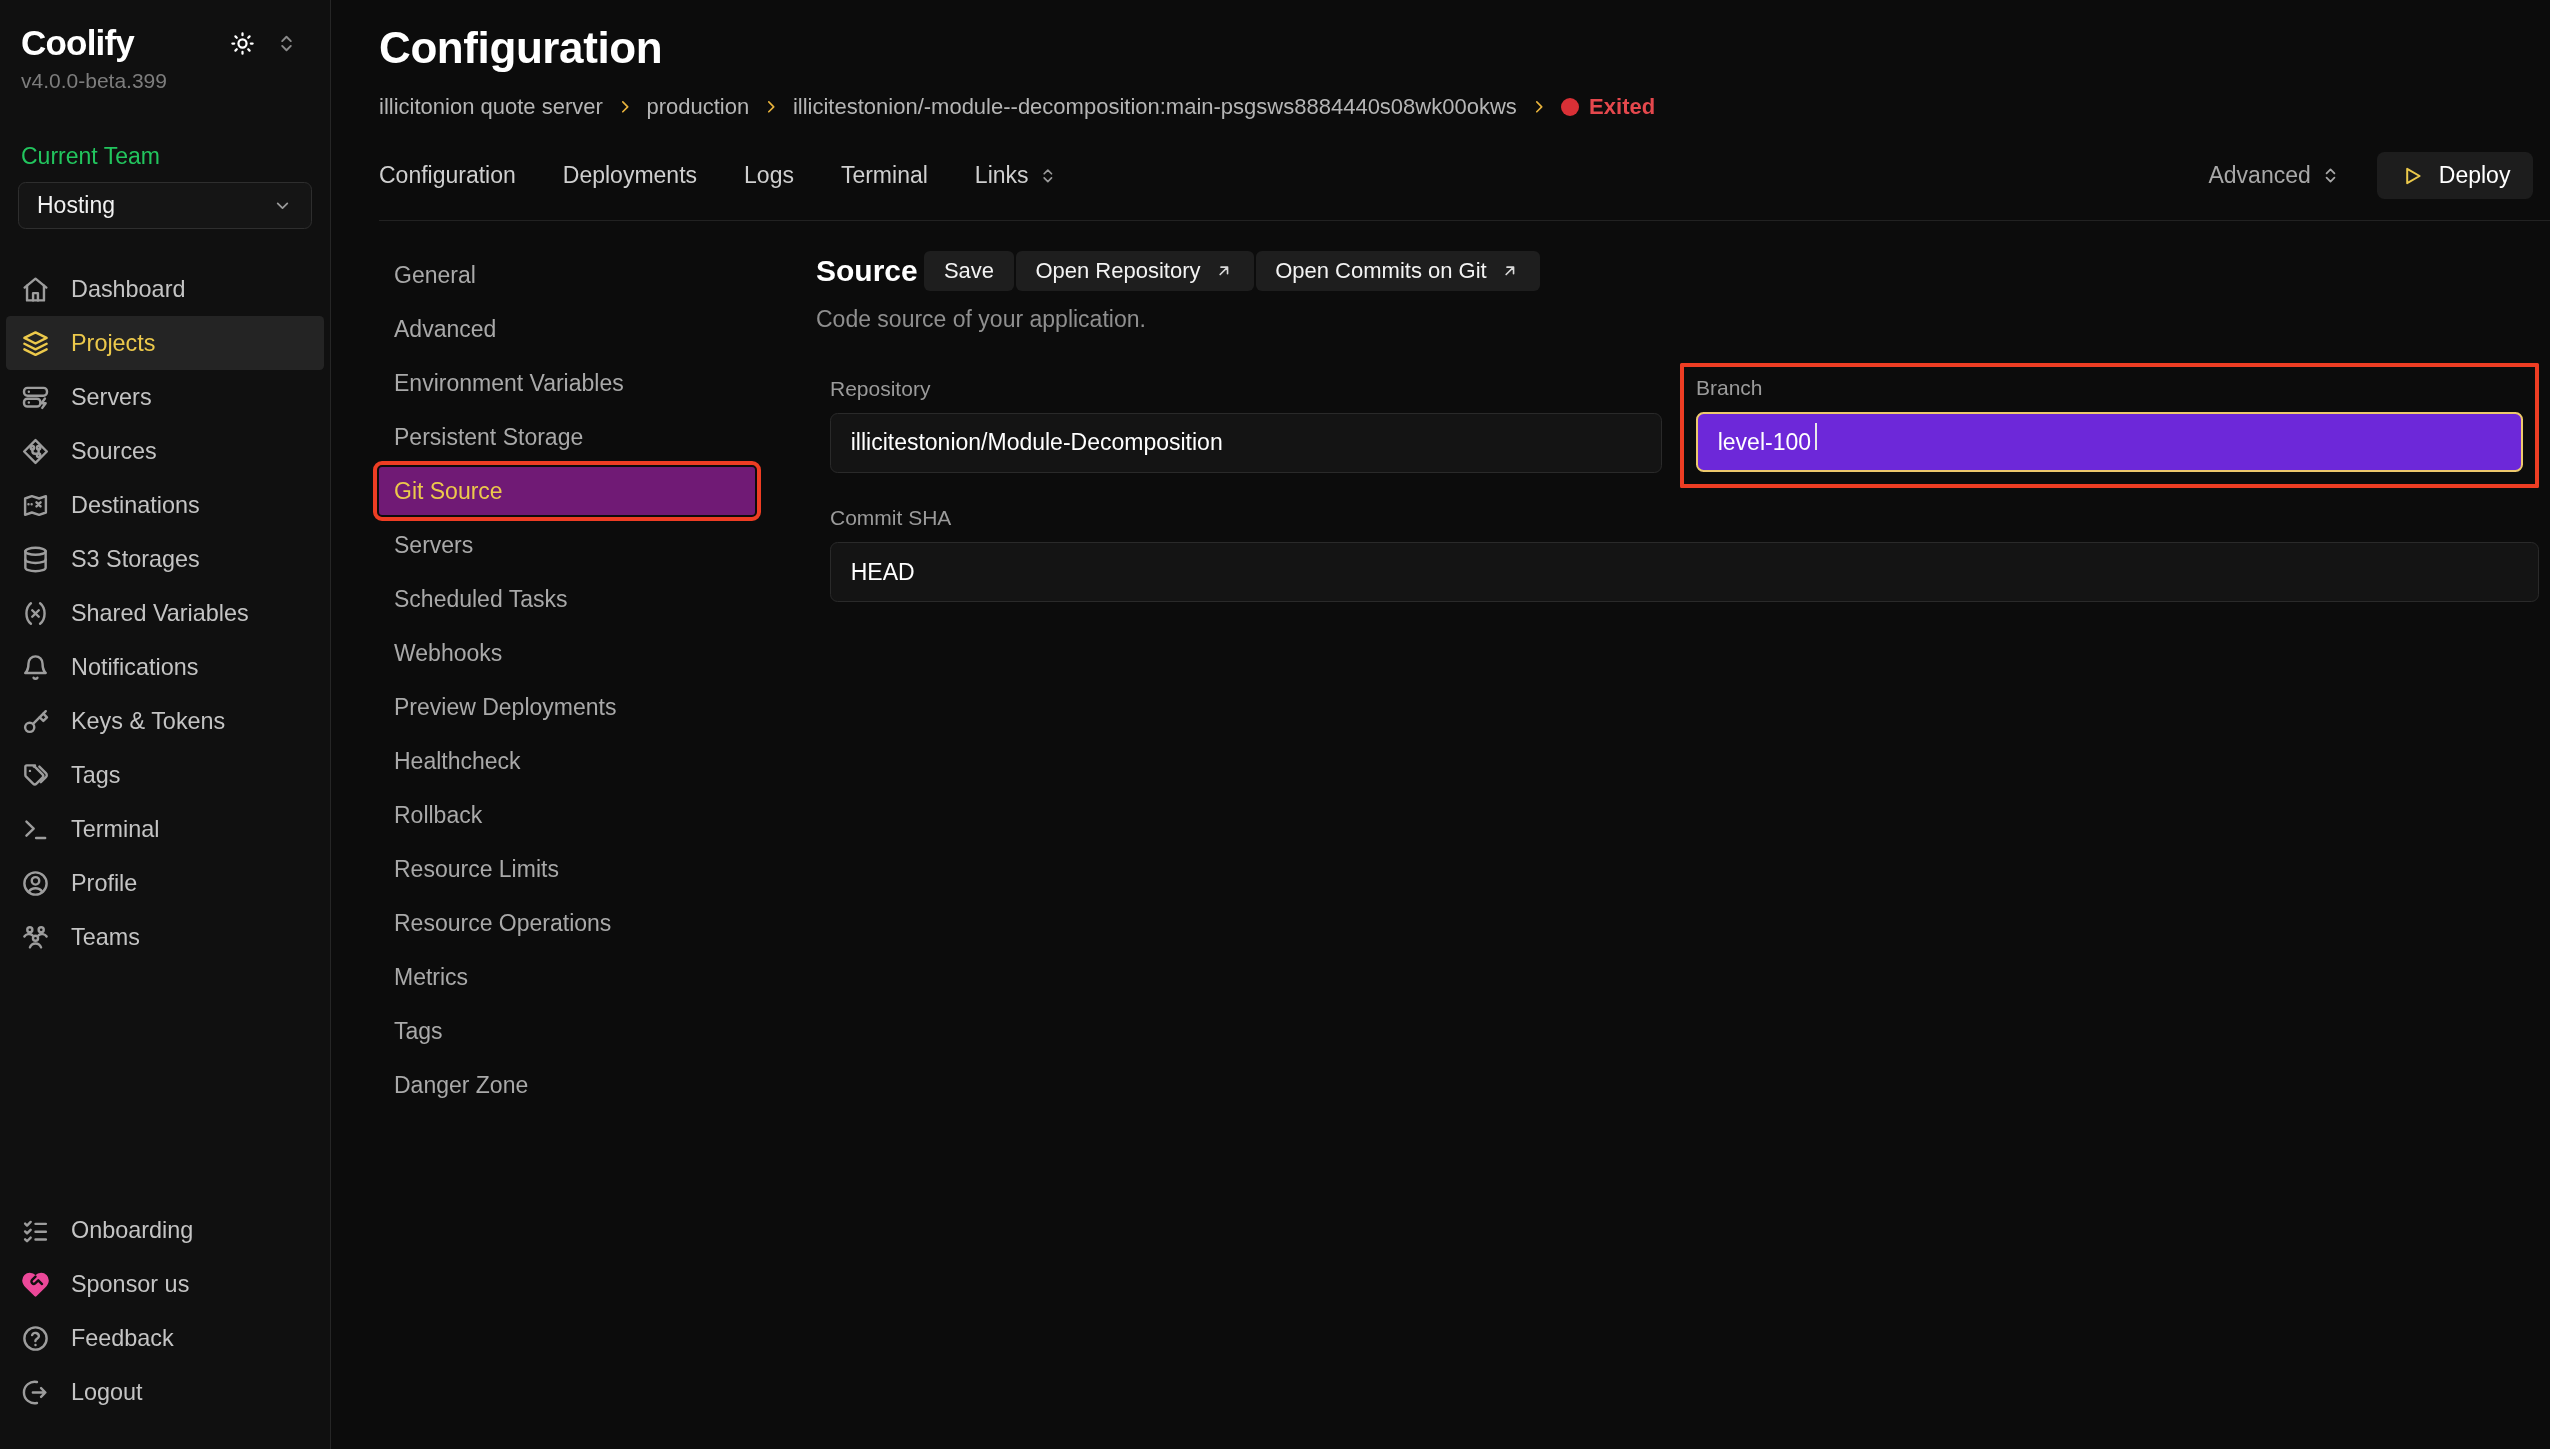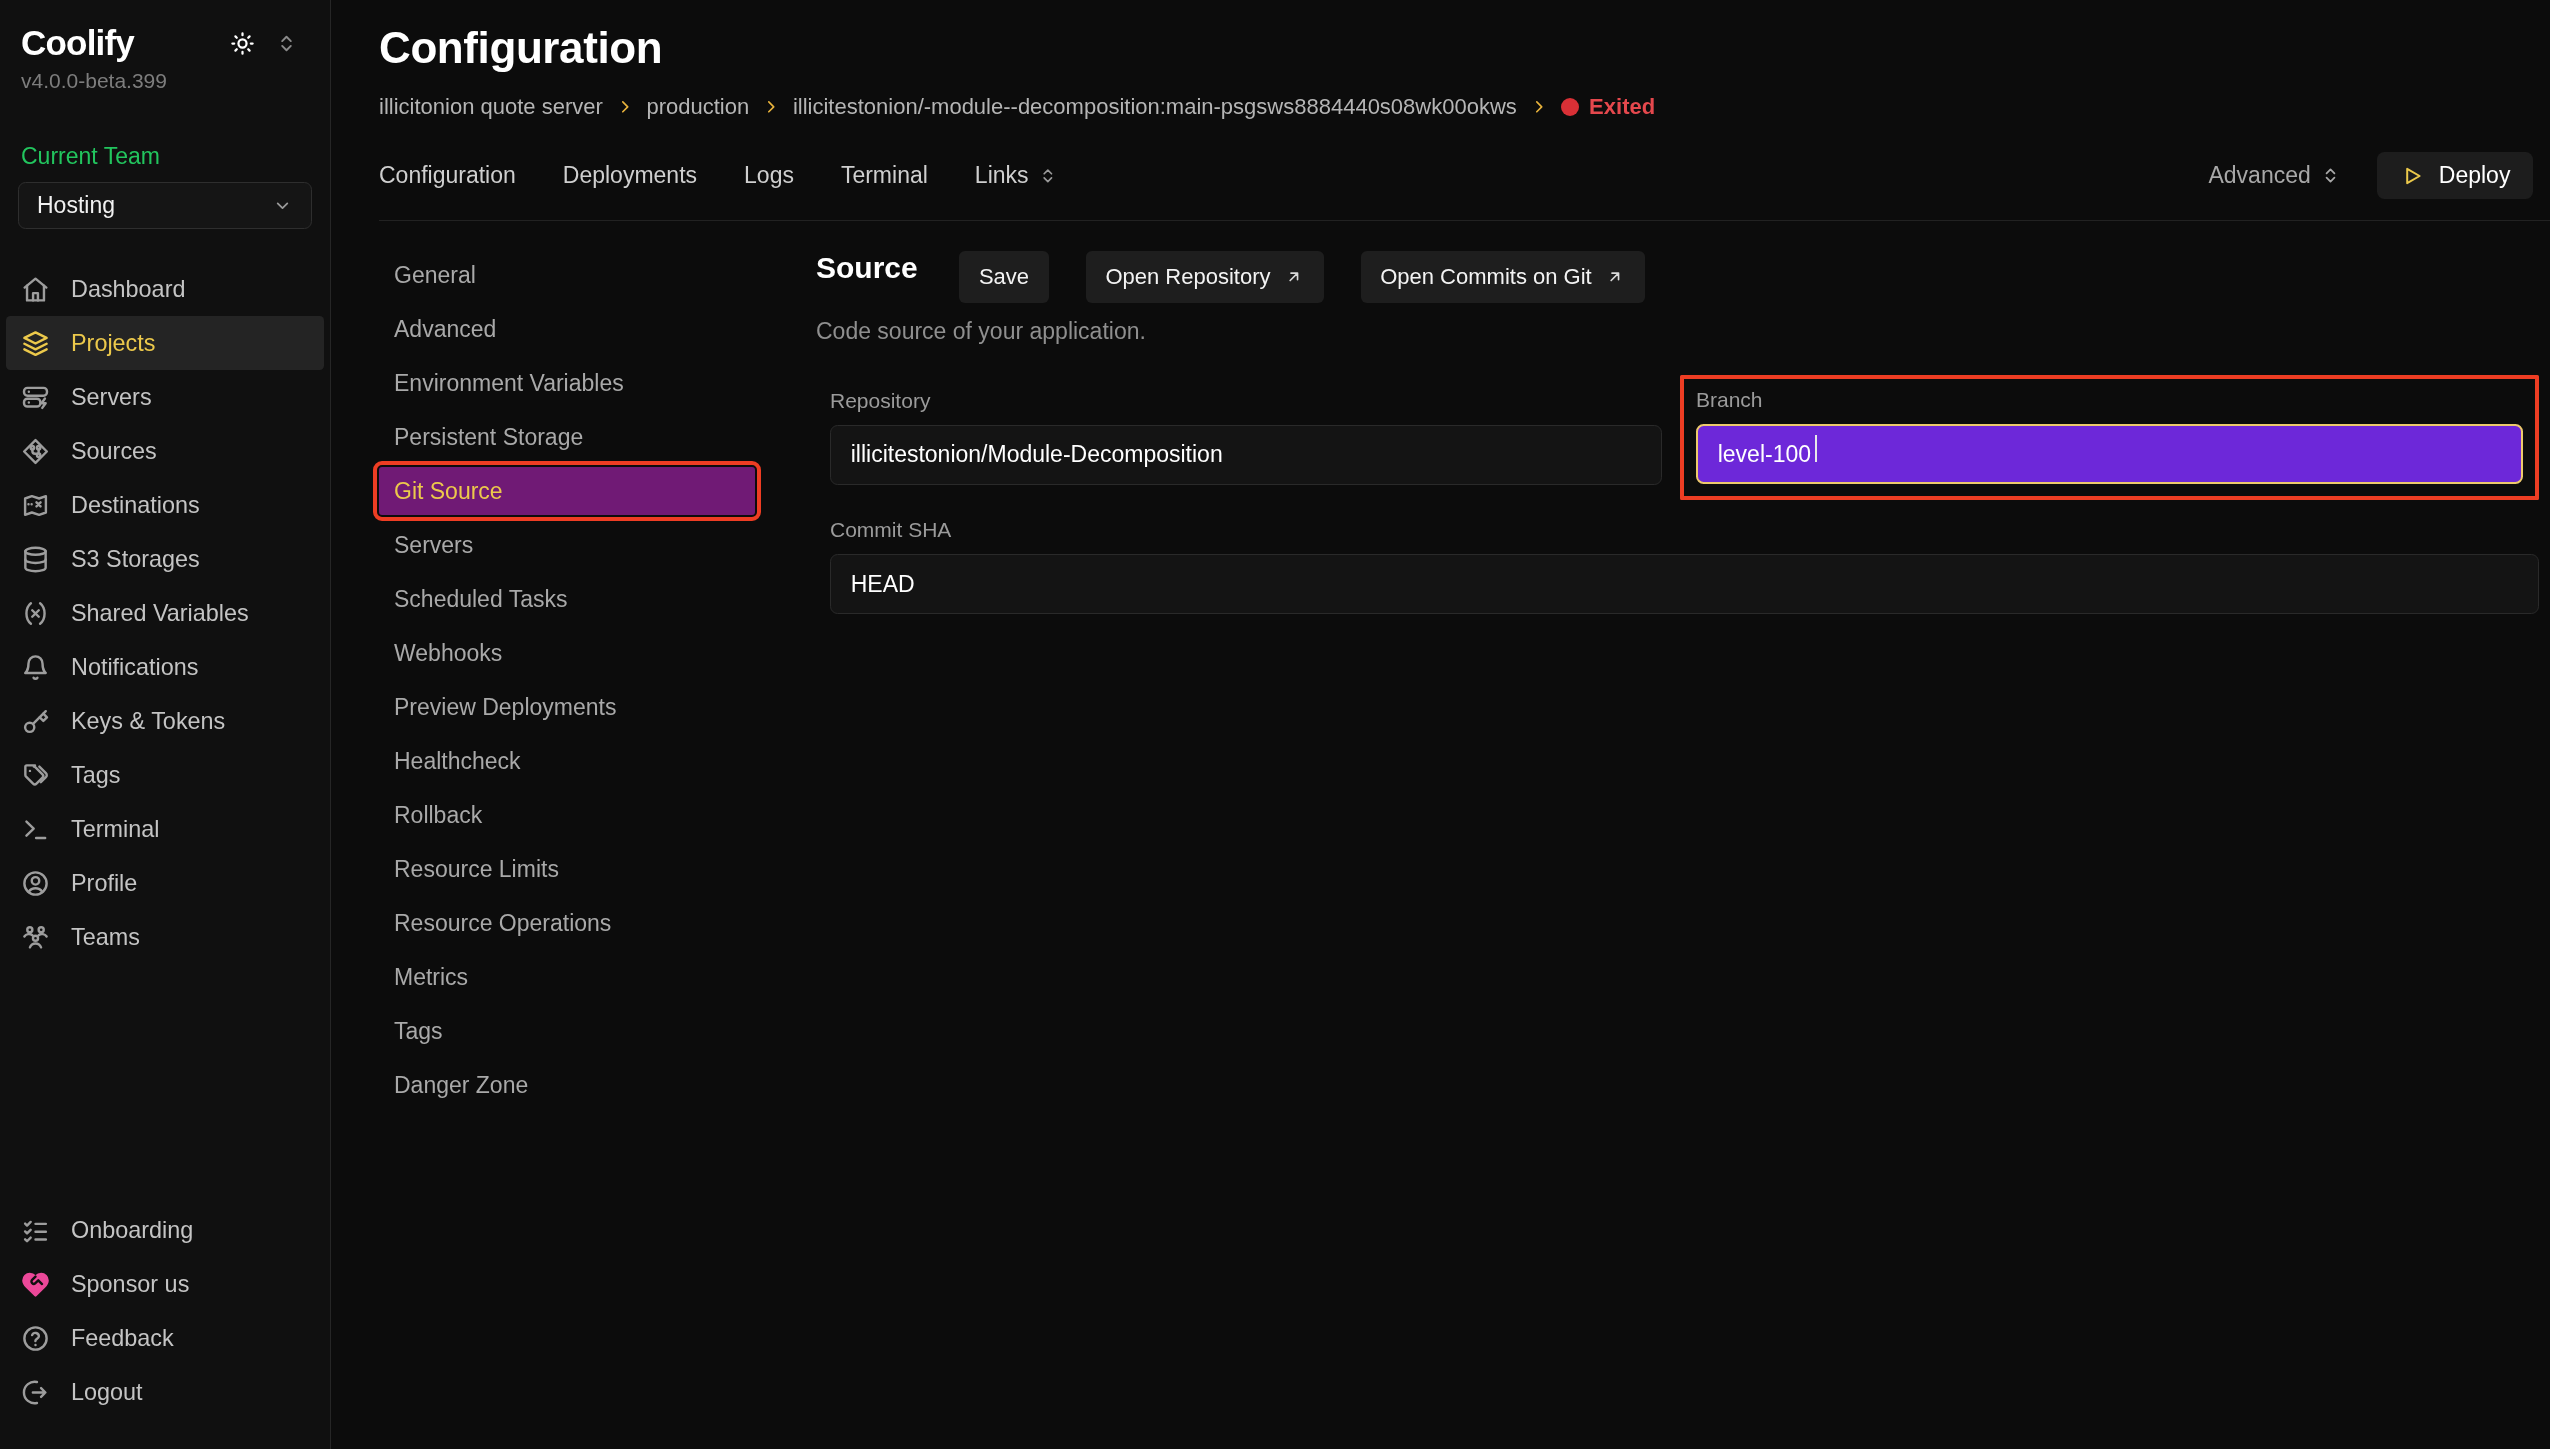--- a/index.html
+++ b/index.html
@@ -56,23 +56,23 @@
   .deploy-btn .icn { width:24px; height:24px; color:#ecc94b; }
 
   .content { display:flex; margin-top:30px; }
   .subnav { flex:0 0 376px; width:376px; display:flex; flex-direction:column; }
   .subnav-item { height:48px; margin-bottom:6px; display:flex; align-items:center; padding:0 15px;
                  font-size:23px; color:#a9a9a9; border-radius:3px; cursor:pointer; }
   .subnav-item.active { background:#701a75; color:#ecc94b; }
   .subnav-item.annotated { outline:4.5px solid #ee3d23; outline-offset:2.3px; }
 
   .content-main { flex:1; padding-left:61px; padding-right:10.6px; }
-  .source-head { display:flex; gap:37px; }
+  .source-head { display:flex; align-items:center; gap:2px; }
   .source-title { font-size:30px; font-weight:700; margin-right:4.5px; }
-  .btn { background:#1e1e1e; border:none; border-radius:6px; height:52px; padding:0 19.7px;
+  .btn { background:#1e1e1e; border:none; border-radius:6px; height:40px; padding:0 19.7px;
          display:flex; align-items:center; gap:13.6px; font-size:22px; color:#f3f3f3;
          cursor:pointer; font-family:inherit; }
   .btn .icn { width:19.7px; height:19.7px; color:#d9d9d9; }
   .subtitle { margin-top:15px; font-size:23px; color:#8f8f8f; }
 
   .form-grid { margin-top:30px; display:grid; grid-template-columns:832px 1fr; column-gap:18px;margin-left:14px; }
   .field label { display:block; font-size:21px; color:#9b9b9b; margin-bottom:12px; }
   .field.plain { padding-top:13.6px; }
   .tinput { width:100%; height:60px; background:#141414; border:1.5px solid #2a2a2a; border-radius:7.6px;
             color:#fff; font-size:23px; padding:0 19.7px; font-family:inherit; outline:none; }

